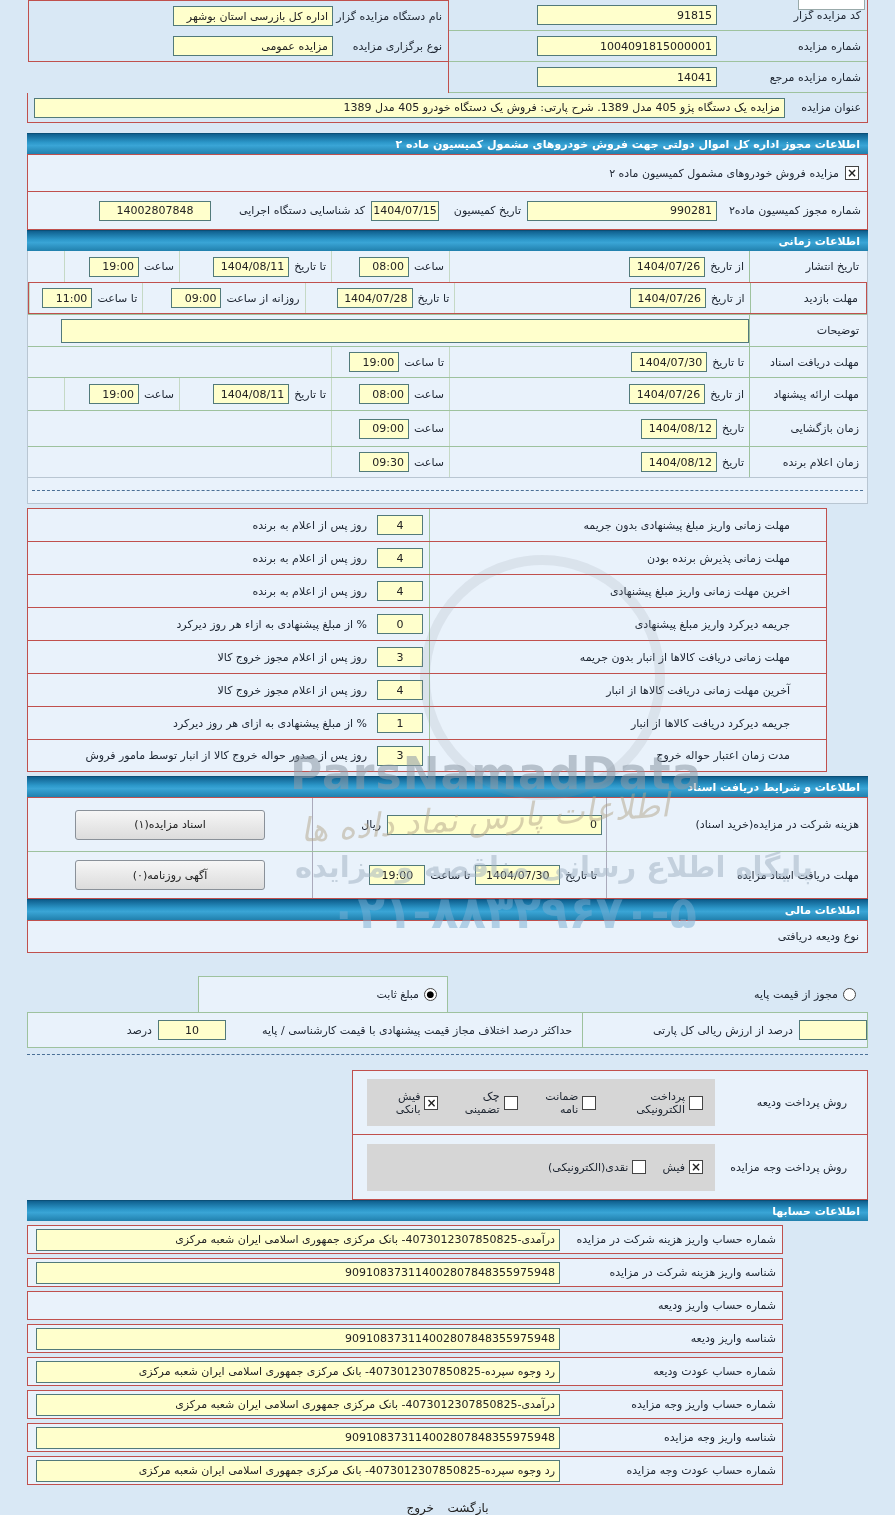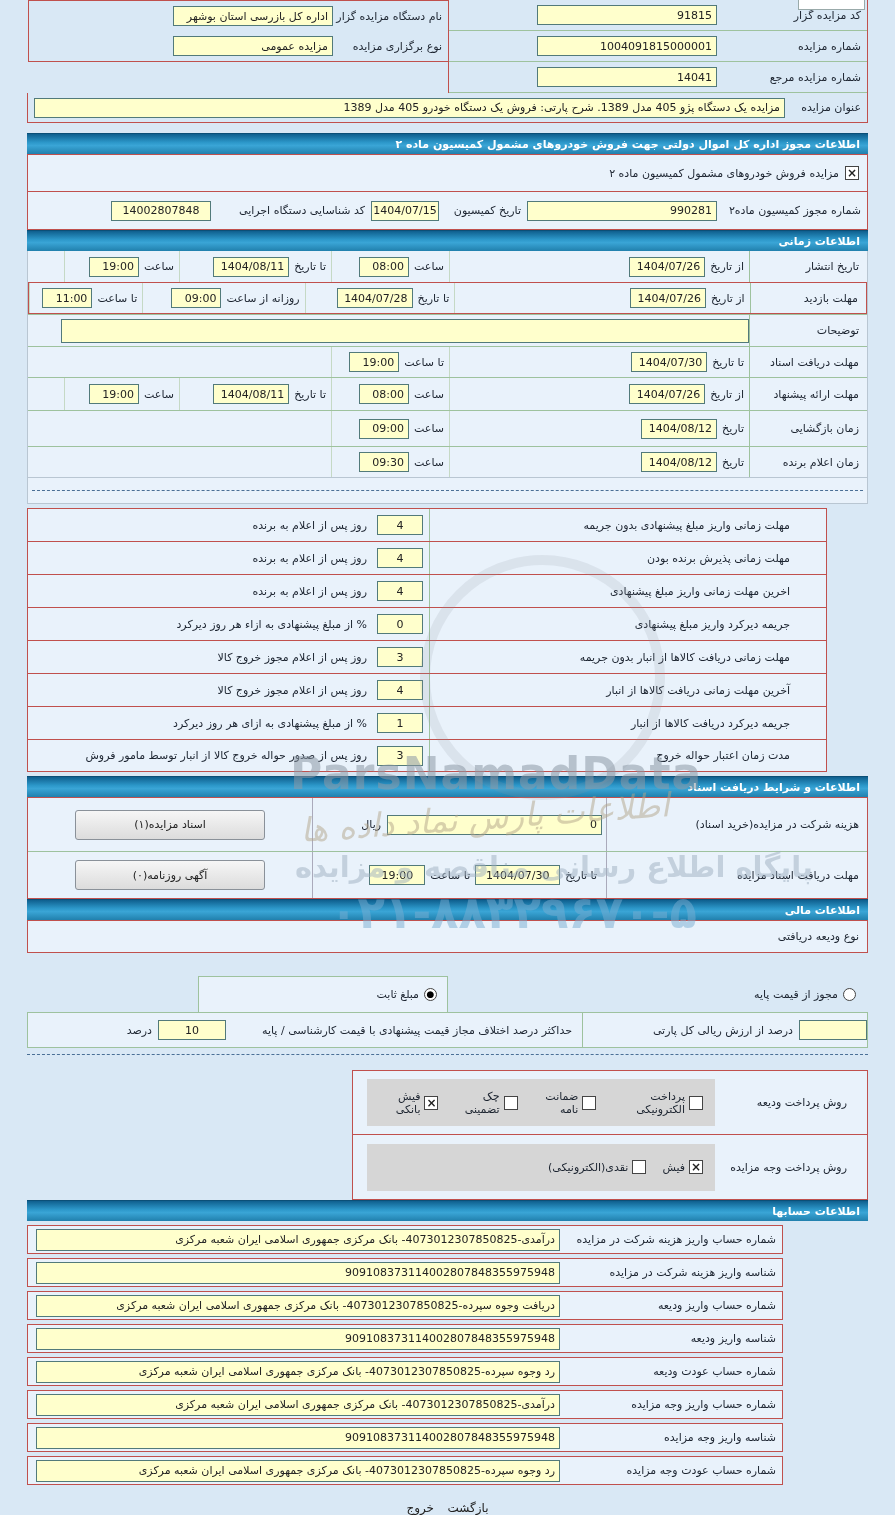--- a/index.html
+++ b/index.html
@@ -9,21 +9,21 @@
     background:#d9e8f5; direction:rtl;
     font-family:"DejaVu Sans", sans-serif; font-size:11px; color:#1c2430;
   }
   .content { position:relative; z-index:1; }
   .yin {
     background:#ffffcc; border:1px solid #527a7a; height:20px;
     display:inline-flex; align-items:center; padding:0 4px;
     font-size:11px; color:#222; overflow:hidden; white-space:nowrap;
   }
   .w50{width:50px}.w56{width:56px}.w68{width:68px}.w76{width:76px}.w85{width:85px}
-  .w120{width:100px}.w160{width:160px}.w180{width:180px}.w190{width:190px}.w215{width:215px}
+  .w120{width:112px}.w160{width:160px}.w180{width:180px}.w190{width:190px}.w215{width:215px}
   .lbl { padding:0 6px; white-space:nowrap; }
   .sec-hdr {
     margin:0 27px; height:21px; line-height:21px; padding:0 8px;
     background:linear-gradient(180deg,#0f5f8e 0%,#2c97c9 42%,#3aa5d6 58%,#2180ad 100%);
     color:#fff; font-weight:bold; font-size:11px; border-top:1px solid #0b4f77;
   }
   .box { margin:0 27px; background:#e9f2fb; }
   .red-b { border:1px solid #c0504d; }
   .cb {
     width:14px; height:14px; border:1px solid #444; background:#fff; flex:none;
@@ -422,21 +422,20 @@
     <div class="acc-row">
       <div class="acc-label">شماره حساب واریز هزینه شرکت در مزایده</div>
       <span class="yin acc-val">درآمدی-4073012307850825- بانک مرکزی جمهوری اسلامی ایران شعبه مرکزی</span>
     </div>
     <div class="acc-row">
       <div class="acc-label">شناسه واریز هزینه شرکت در مزایده</div>
       <span class="yin acc-val">909108373114002807848355975948</span>
     </div>
     <div class="acc-row">
       <div class="acc-label">شماره حساب واریز ودیعه</div>
-      <span class="yin acc-val">دریافت وجوه سپرده-4073012307850825- بانک مرکزی جمهوری اسلامی ایران شعبه مرکزی</span>
     </div>
     <div class="acc-row">
       <div class="acc-label">شناسه واریز ودیعه</div>
       <span class="yin acc-val">909108373114002807848355975948</span>
     </div>
     <div class="acc-row">
       <div class="acc-label">شماره حساب عودت ودیعه</div>
       <span class="yin acc-val">رد وجوه سپرده-4073012307850825- بانک مرکزی جمهوری اسلامی ایران شعبه مرکزی</span>
     </div>
     <div class="acc-row">

